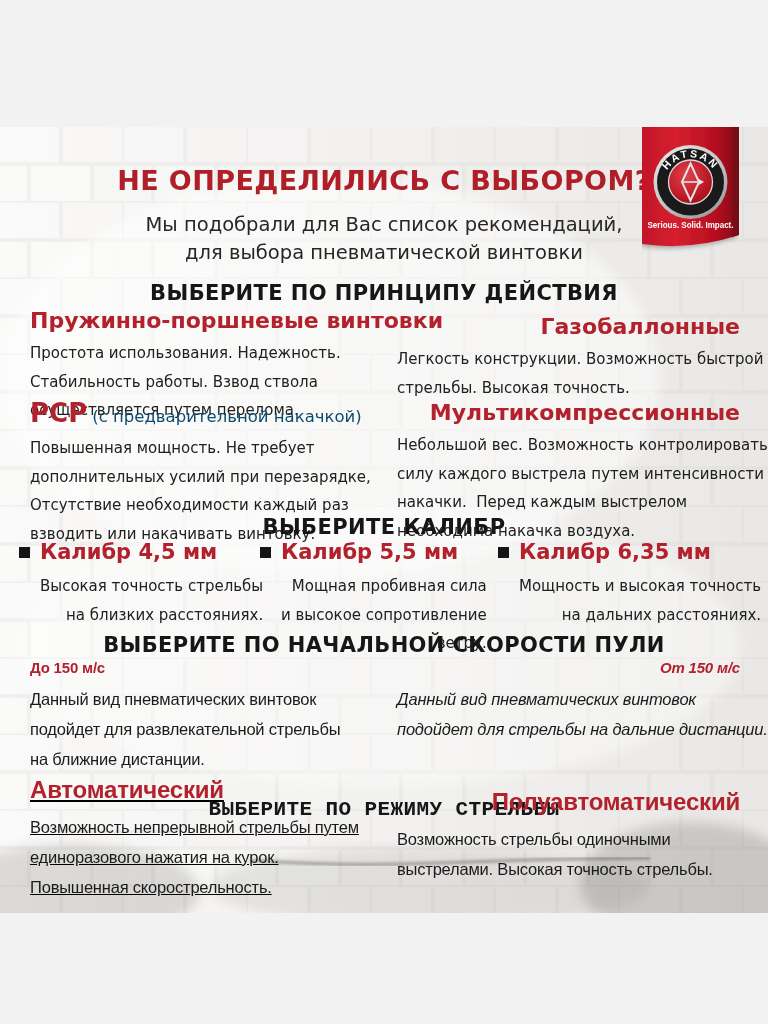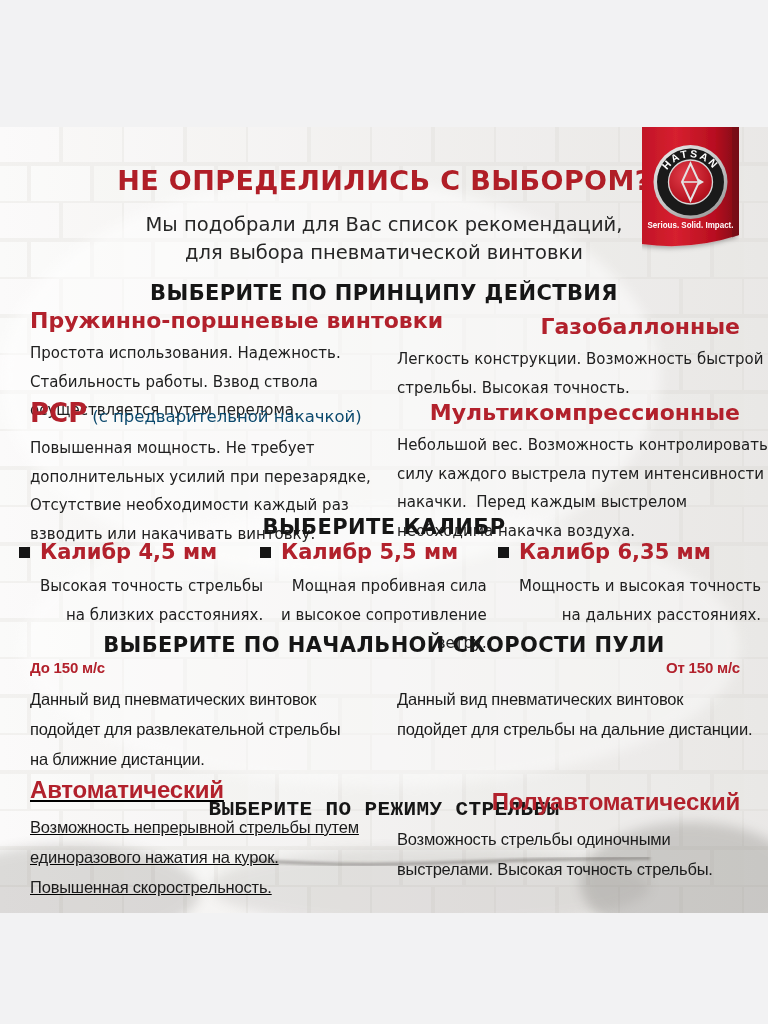--- a/index.html
+++ b/index.html
@@ -203,21 +203,21 @@
 
       <div class="abs sec-h" style="top:506px;">ВЫБЕРИТЕ ПО НАЧАЛЬНОЙ СКОРОСТИ ПУЛИ</div>
 
       <div class="abs" style="left:30px; top:532px;">
         <div class="cond-h">До 150 м/с</div>
         <div class="cond-body">Данный вид пневматических винтовок
 подойдет для развлекательной стрельбы
 на ближние дистанции.</div>
       </div>
 
-      <div class="abs" style="left:397px; right:28px; top:532px;">
+      <div class="abs" style="left:397px; right:28px; top:532px;font-style:italic;">
         <div class="cond-h rh-right">От 150 м/с</div>
         <div class="cond-body">Данный вид пневматических винтовок
 подойдет для стрельбы на дальние дистанции.</div>
       </div>
 
       <div class="abs sec-h" style="top:671px;font-family:Liberation Mono, monospace;">ВЫБЕРИТЕ ПО РЕЖИМУ СТРЕЛЬБЫ</div>
 
       <div class="abs" style="left:30px; top:649px;text-decoration:underline;">
         <div class="cond-h mode-h">Автоматический</div>
         <div class="cond-body">Возможность непрерывной стрельбы путем

